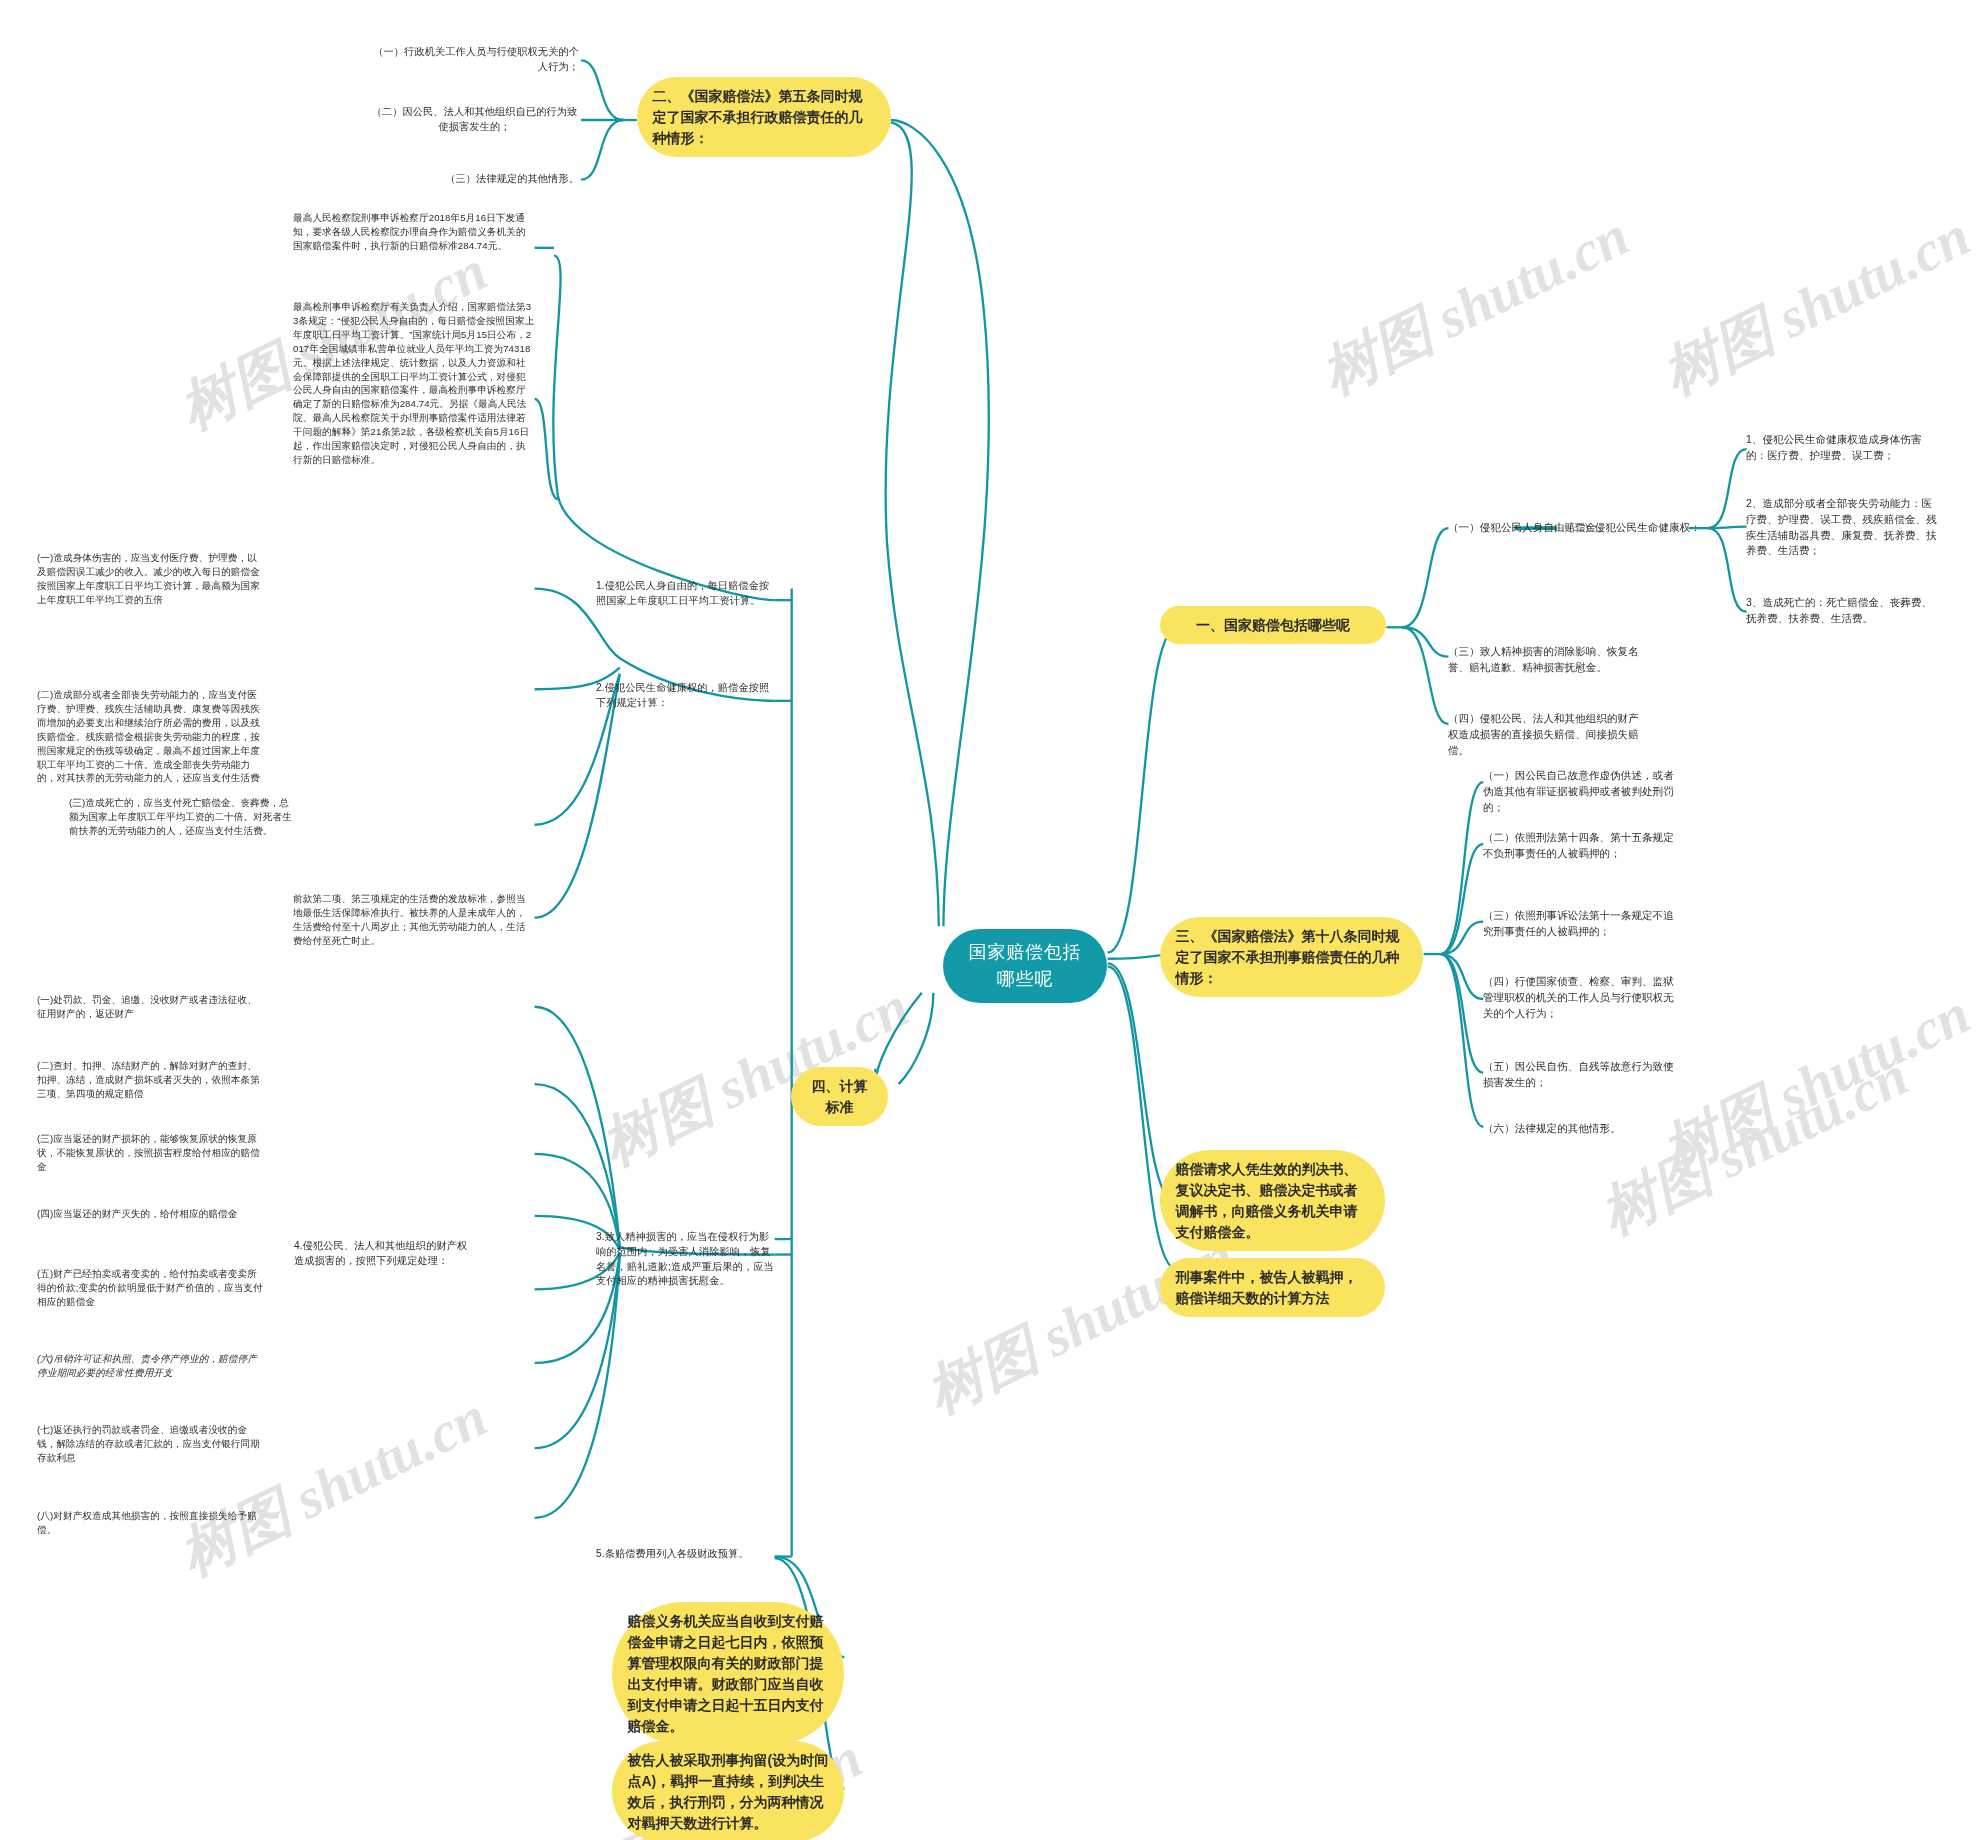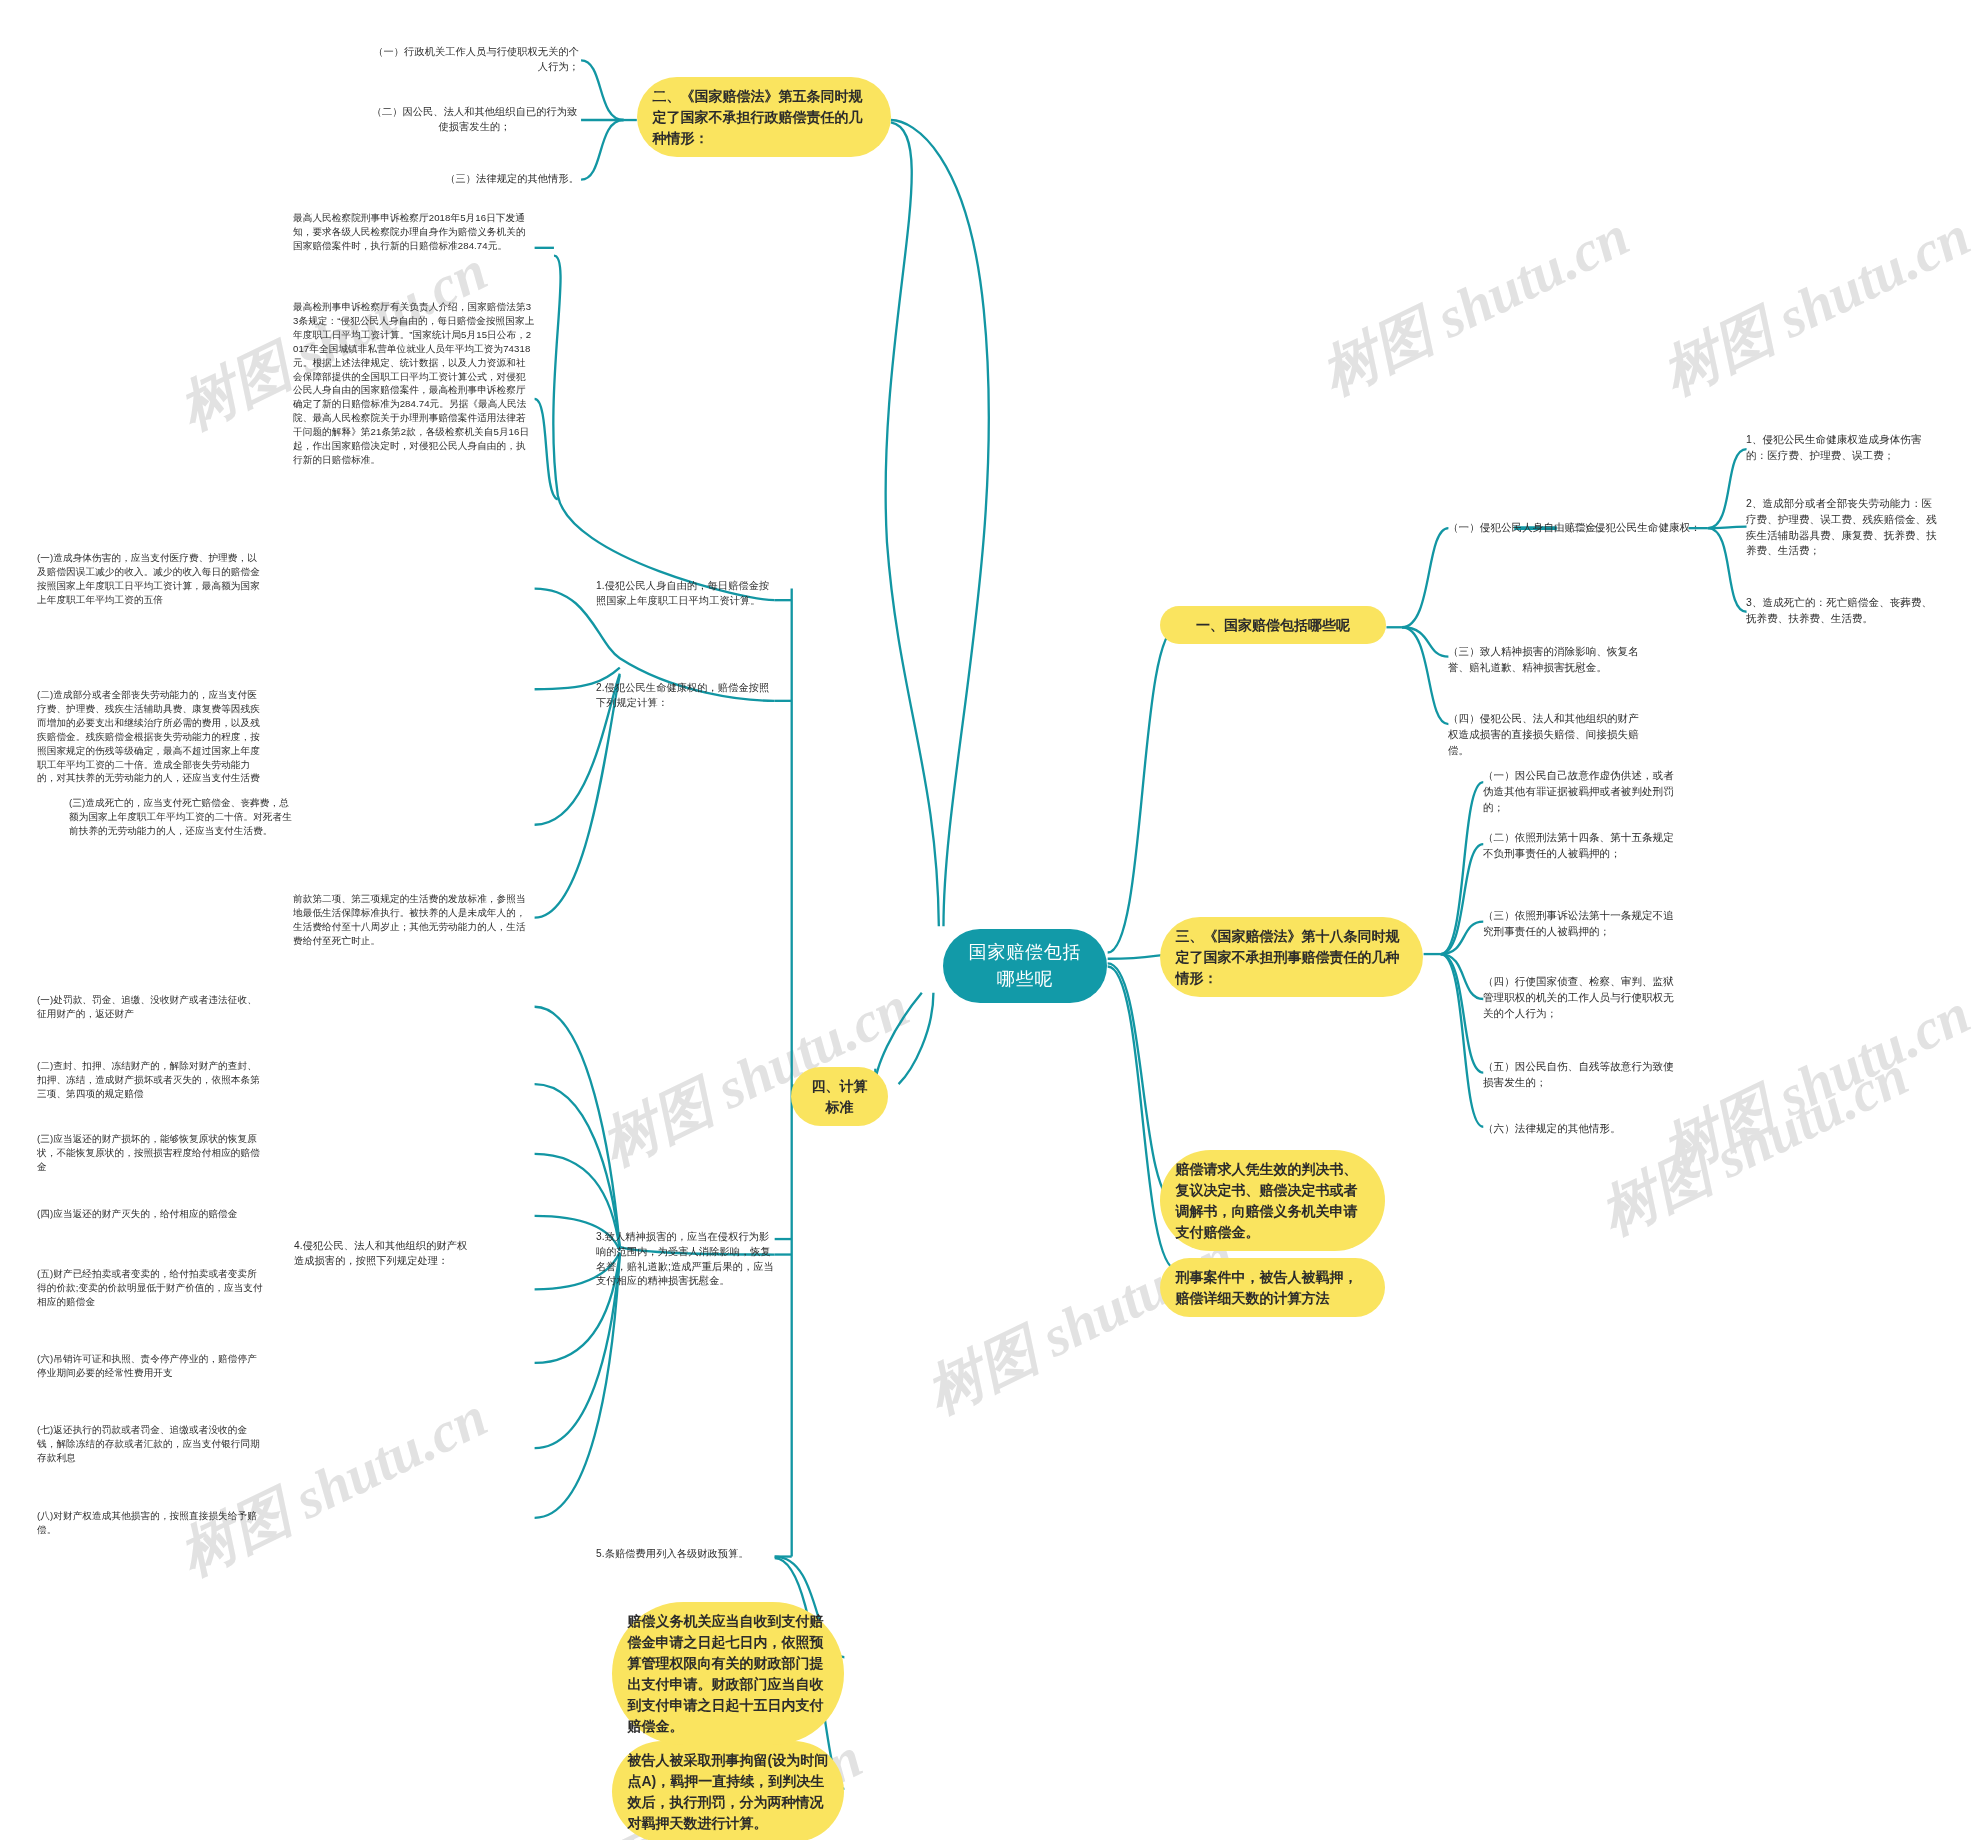--- a/index.html
+++ b/index.html
@@ -198,21 +198,21 @@
   <div class="node txt sm" style="left:37px; top:551px; width:228px;">(一)造成身体伤害的，应当支付医疗费、护理费，以及赔偿因误工减少的收入。减少的收入每日的赔偿金按照国家上年度职工日平均工资计算，最高额为国家上年度职工年平均工资的五倍</div>
   <div class="node txt sm" style="left:37px; top:657px; width:228px;margin-top:31px;">(二)造成部分或者全部丧失劳动能力的，应当支付医疗费、护理费、残疾生活辅助具费、康复费等因残疾而增加的必要支出和继续治疗所必需的费用，以及残疾赔偿金。残疾赔偿金根据丧失劳动能力的程度，按照国家规定的伤残等级确定，最高不超过国家上年度职工年平均工资的二十倍。造成全部丧失劳动能力的，对其扶养的无劳动能力的人，还应当支付生活费</div>
   <div class="node txt sm" style="left:37px; top:796px; width:228px;margin-left:32px;">(三)造成死亡的，应当支付死亡赔偿金、丧葬费，总额为国家上年度职工年平均工资的二十倍。对死者生前扶养的无劳动能力的人，还应当支付生活费。</div>
   <div class="node txt sm" style="left:293px; top:892px; width:242px;">前款第二项、第三项规定的生活费的发放标准，参照当地最低生活保障标准执行。被扶养的人是未成年人的，生活费给付至十八周岁止；其他无劳动能力的人，生活费给付至死亡时止。</div>
 
   <div class="node txt sm" style="left:37px; top:993px; width:228px;">(一)处罚款、罚金、追缴、没收财产或者违法征收、征用财产的，返还财产</div>
   <div class="node txt sm" style="left:37px; top:1059px; width:228px;">(二)查封、扣押、冻结财产的，解除对财产的查封、扣押、冻结，造成财产损坏或者灭失的，依照本条第三项、第四项的规定赔偿</div>
   <div class="node txt sm" style="left:37px; top:1132px; width:228px;">(三)应当返还的财产损坏的，能够恢复原状的恢复原状，不能恢复原状的，按照损害程度给付相应的赔偿金</div>
   <div class="node txt sm" style="left:37px; top:1207px; width:228px;">(四)应当返还的财产灭失的，给付相应的赔偿金</div>
   <div class="node txt sm" style="left:37px; top:1267px; width:228px;">(五)财产已经拍卖或者变卖的，给付拍卖或者变卖所得的价款;变卖的价款明显低于财产价值的，应当支付相应的赔偿金</div>
-  <div class="node txt sm" style="left:37px; top:1352px; width:228px;">(六)吊销许可证和执照、责令停产停业的，赔偿停产停业期间必要的经常性费用开支</div>
+  <div class="node txt sm" style="left:37px; top:1352px; width:228px;font-style:italic;">(六)吊销许可证和执照、责令停产停业的，赔偿停产停业期间必要的经常性费用开支</div>
   <div class="node txt sm" style="left:37px; top:1423px; width:228px;">(七)返还执行的罚款或者罚金、追缴或者没收的金钱，解除冻结的存款或者汇款的，应当支付银行同期存款利息</div>
   <div class="node txt sm" style="left:37px; top:1509px; width:228px;">(八)对财产权造成其他损害的，按照直接损失给予赔偿。</div>
 
   <div class="node cap yellow" style="left:612px; top:1741px; width:232px;">被告人被采取刑事拘留(设为时间点A)，羁押一直持续，到判决生效后，执行刑罚，分为两种情况对羁押天数进行计算。</div>
   <div class="node cap yellow" style="left:612px; top:1602px; width:232px;">赔偿义务机关应当自收到支付赔偿金申请之日起七日内，依照预算管理权限向有关的财政部门提出支付申请。财政部门应当自收到支付申请之日起十五日内支付赔偿金。</div>
 
 </div>
 
 
 </body></html>

